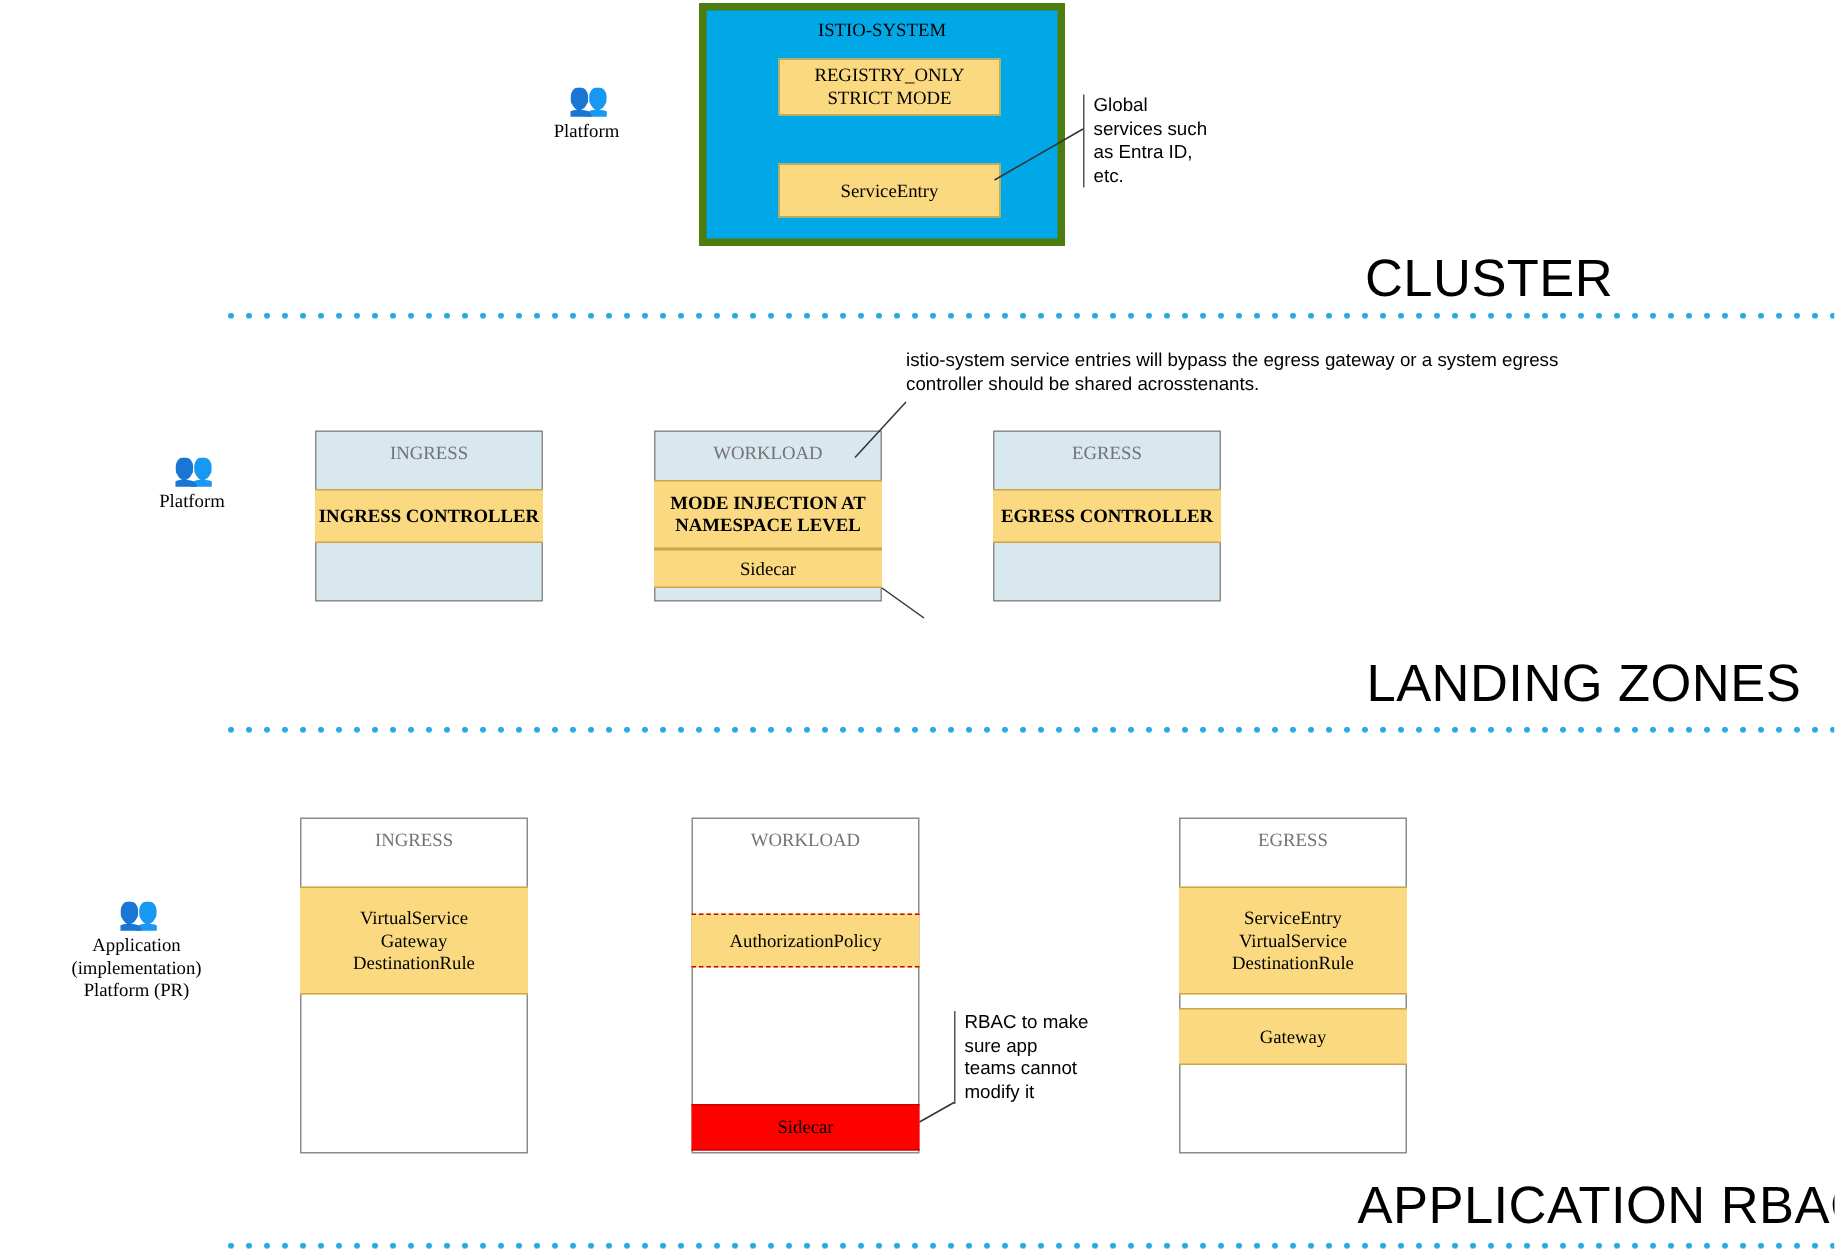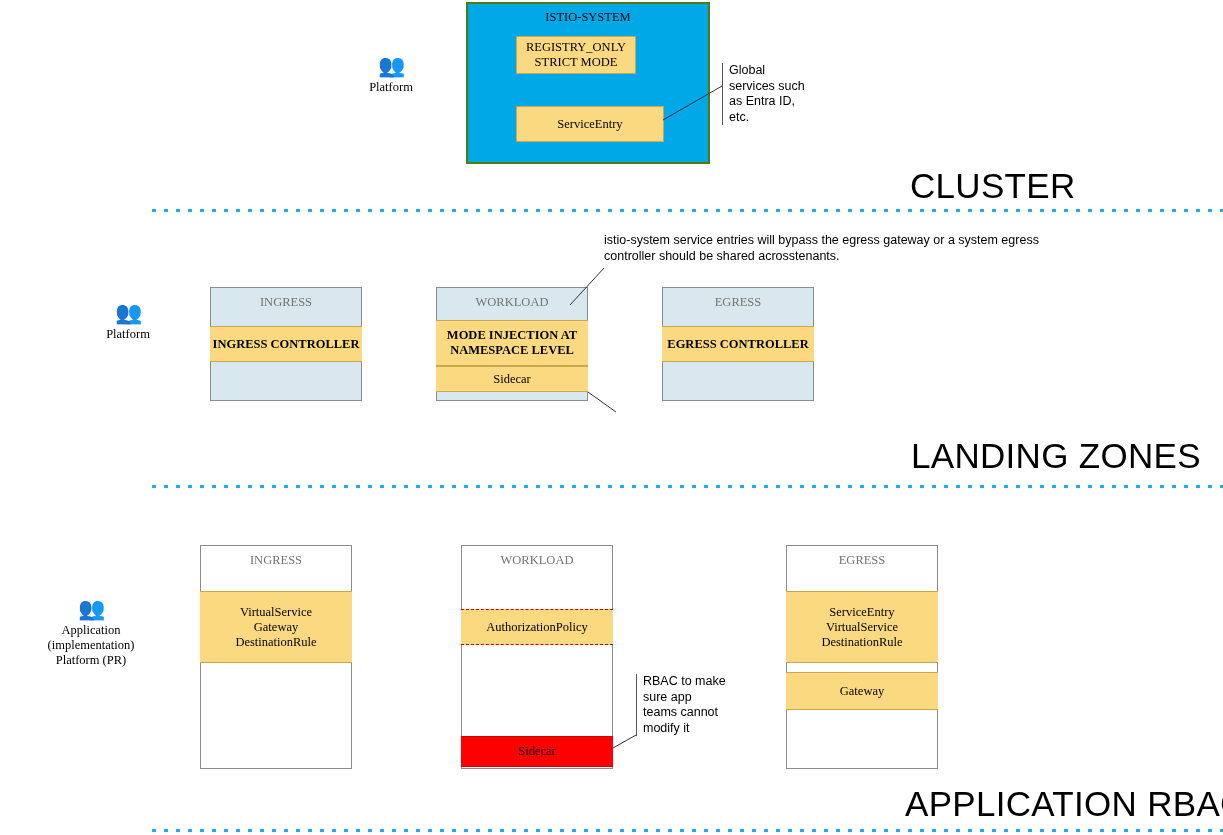--- a/index.html
+++ b/index.html
@@ -61,21 +61,21 @@
   }
 
   
   .istio-box {
     position: absolute;
     left: 466px;
     top: 2px;
     width: 244px;
     height: 162px;
     background: #00A8E8;
-    border: 2px solid #4d7c0f;
+    border: 5px solid #4d7c0f;
     box-sizing: border-box;
   }
   .istio-box .box-title {
     position: absolute;
     top: 6px;
     left: 0;
     width: 100%;
     text-align: center;
     font-size: 12.5px;
     color: #000;
@@ -170,21 +170,21 @@
 
 <div class="canvas">
 
   <div class="actor" style="left:355px; top:55px; width:72px;">
     <div class="glyph">👥</div>
     <div class="actor-label">Platform</div>
   </div>
 
   <div class="istio-box">
     <div class="box-title">ISTIO-SYSTEM</div>
-    <div class="inner-yellow" style="left:48px; top:32px; width:120px; height:38px;">REGISTRY_ONLY
+    <div class="inner-yellow" style="left:48px; top:32px; width:148px; height:38px;">REGISTRY_ONLY
 STRICT MODE</div>
     <div class="inner-yellow" style="left:48px; top:102px; width:148px; height:36px;">ServiceEntry</div>
   </div>
 
   <div class="note note-boxed" style="left:722px; top:63px; width:110px;">Global
 services such
 as Entra ID,
 etc.</div>
 
   <div class="band-title" style="left:910px; top:166px;">CLUSTER</div>

